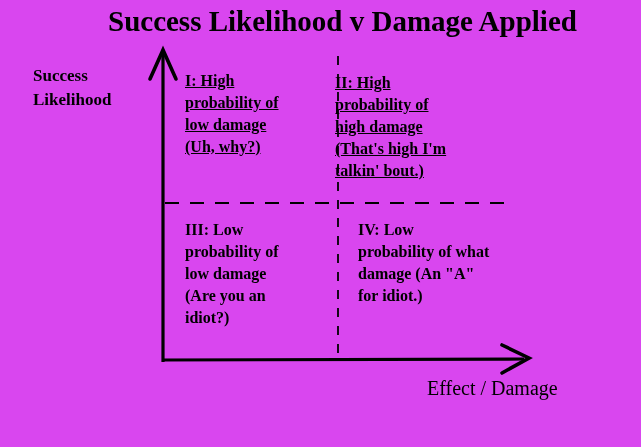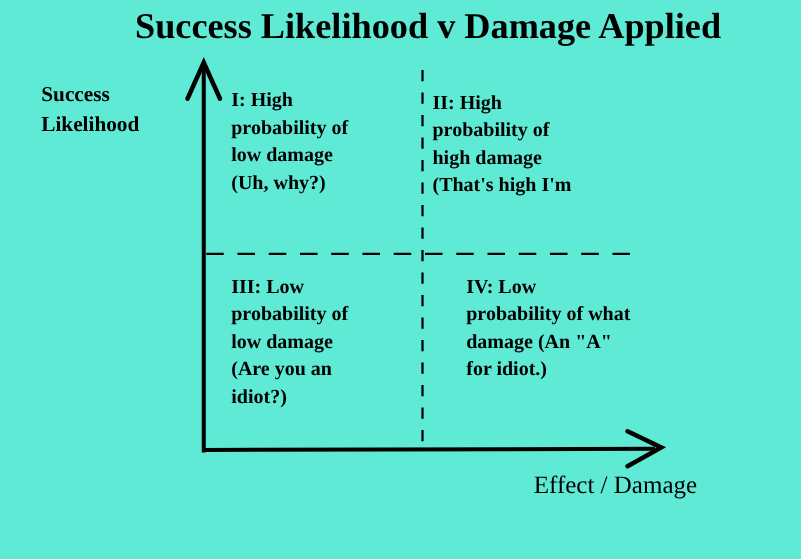--- a/index.html
+++ b/index.html
@@ -4,21 +4,21 @@
 <style>
   html, body {
     margin: 0;
     padding: 0;
     background: #ffffff;
   }
   .canvas {
     position: relative;
     width: 641px;
     height: 447px;
-    background: #5eead4;
+    background: #d946ef;
     color: #000000;
     font-family: "Liberation Serif", serif;
     overflow: hidden;
   }
   .title {
     position: absolute;
     left: 108px;
     top: 5px;
     margin: 0;
     font-size: 29px;
@@ -42,24 +42,24 @@
     font-weight: normal;
     white-space: nowrap;
   }
   .quad {
     position: absolute;
     font-size: 16px;
     font-weight: bold;
     line-height: 22px;
     white-space: nowrap;
   }
-  .q1 { left: 185px; top: 70px; }
-  .q2 { left: 346px; top: 72px; }
+  .q1 { left: 185px; top: 70px; text-decoration: underline; }
+  .q2 { left: 335px; top: 72px; text-decoration: underline; }
   .q3 { left: 185px; top: 219px; }
-  .q4 { left: 373px; top: 219px; }
+  .q4 { left: 358px; top: 219px; }
   .axes {
     position: absolute;
     left: 0;
     top: 0;
     width: 641px;
     height: 447px;
   }
 </style>
 </head>
 <body>
@@ -91,20 +91,21 @@
     <div>probability of</div>
     <div>low damage</div>
     <div>(Uh, why?)</div>
   </div>
 
   <div class="quad q2">
     <div>II: High</div>
     <div>probability of</div>
     <div>high damage</div>
     <div>(That's high I'm</div>
+    <div>talkin' bout.)</div>
   </div>
 
   <div class="quad q3">
     <div>III: Low</div>
     <div>probability of</div>
     <div>low damage</div>
     <div>(Are you an</div>
     <div>idiot?)</div>
   </div>
 

